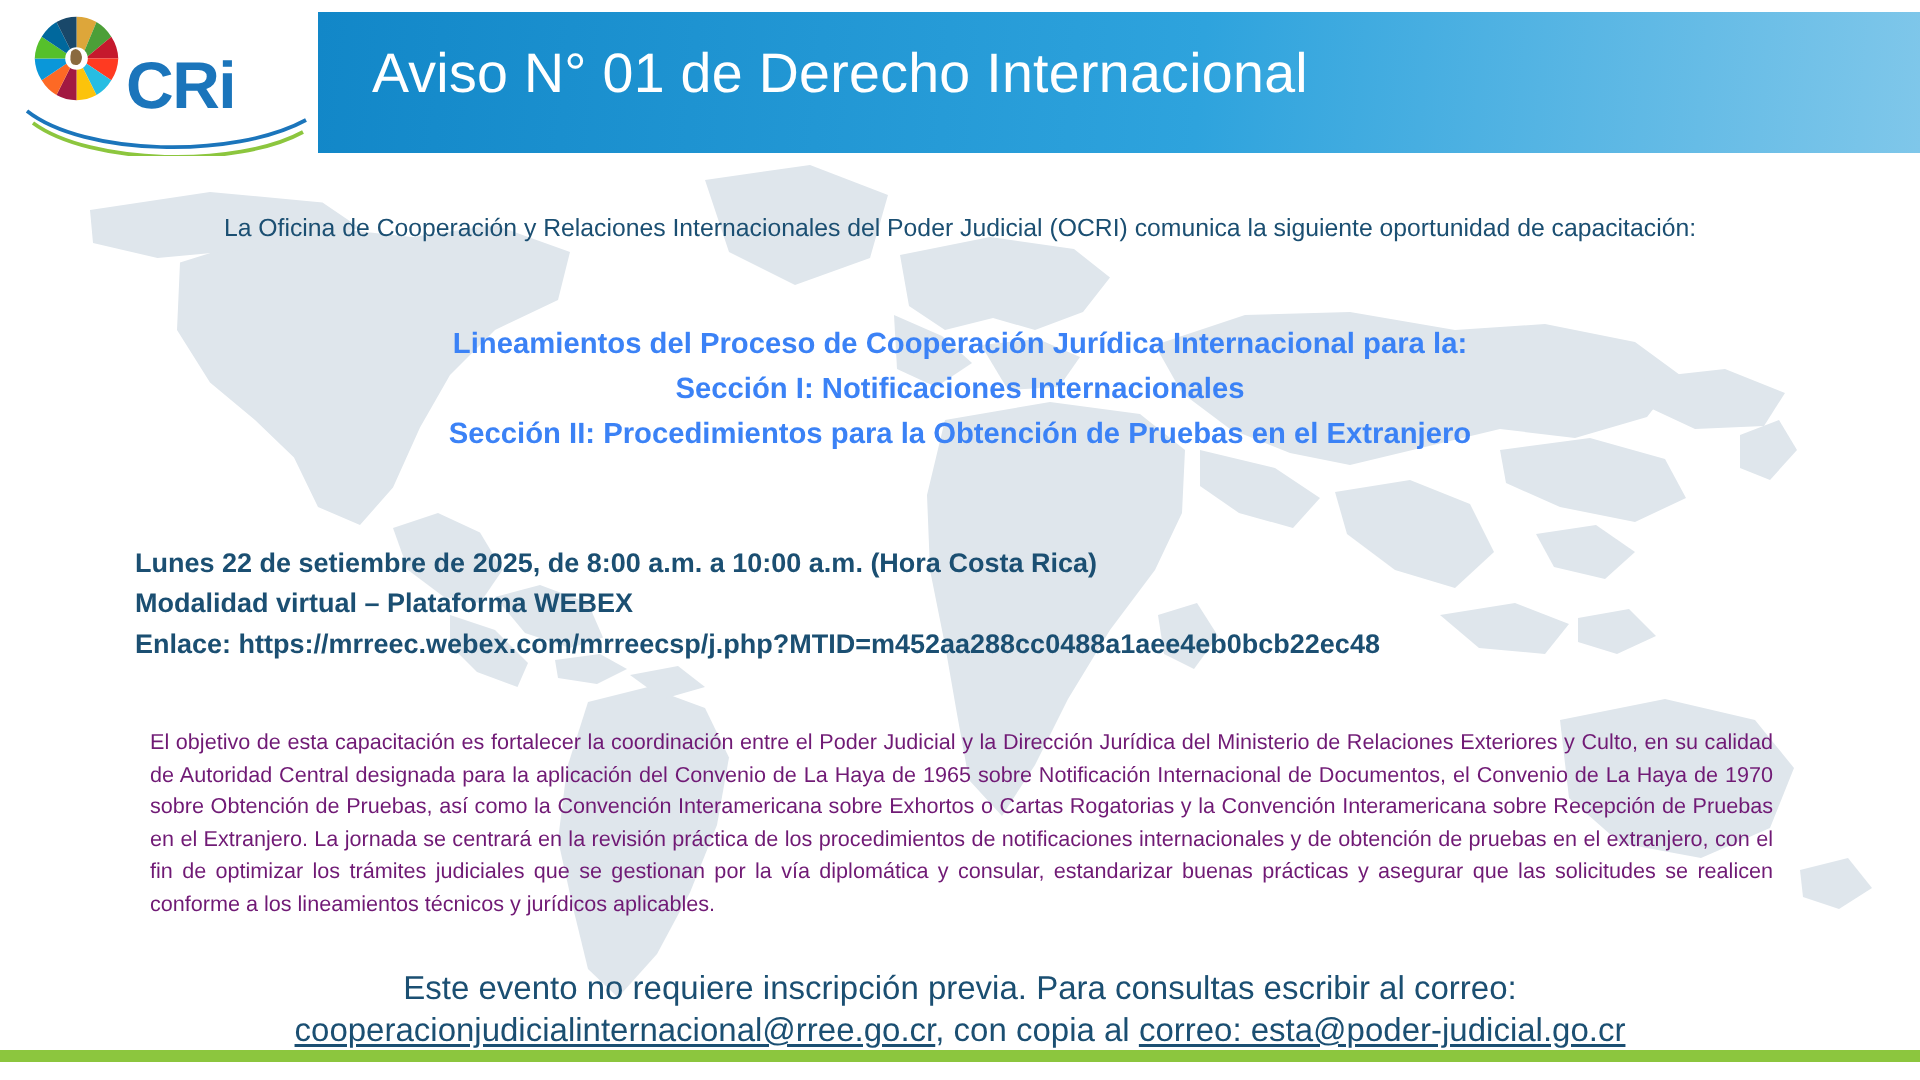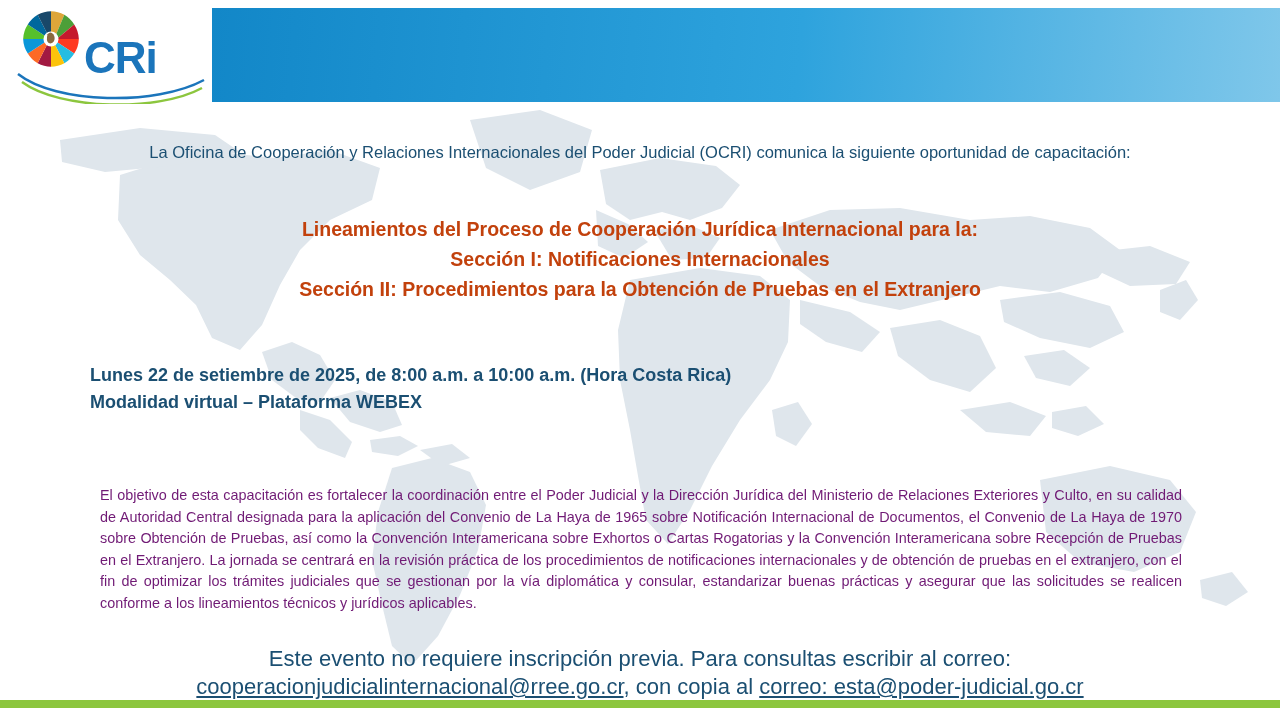--- a/index.html
+++ b/index.html
@@ -116,21 +116,21 @@
   }
 
   .course-title {
     position: absolute;
     left: 90px;
     top: 104px;
     width: 1100px;
     text-align: center;
     font-size: 19.5px;
     font-weight: bold;
-    color: #c2410c;
+    color: #3b82f6;
     line-height: 30px;
   }
 
   .schedule {
     position: absolute;
     left: 90px;
     top: 252px;
     width: 1100px;
     text-align: left;
     font-size: 18px;
@@ -228,20 +228,21 @@
       <path d="M1040 400 L1110 386 L1170 400 L1196 432 L1180 472 L1134 492 L1080 482 L1046 452 Z"></path>
       <path d="M1200 500 L1232 492 L1248 512 L1226 526 L1202 518 Z"></path>
 
       <path d="M1160 210 L1186 200 L1198 220 L1180 240 L1160 232 Z"></path>
     </g>
   </svg>
 </div>
 
 <div class="header">
   <div class="header-band"></div>
+  <div class="header-title">Aviso N° 01 de Derecho Internacional</div>
 
   <div class="logo">
     <svg class="logo-sdg" viewBox="0 0 100 100" xmlns="http://www.w3.org/2000/svg" aria-hidden="true">
       <g>
         <circle cx="50" cy="50" r="48" fill="#ffffff"></circle>
         <g stroke-width="0">
           <path d="M50 2 A48 48 0 0 1 73 8 L58 44 A12 12 0 0 0 50 42 Z" fill="#dda63a"></path>
           <path d="M73 8 A48 48 0 0 1 90 25 L60 50 A12 12 0 0 0 58 44 Z" fill="#4c9f38"></path>
           <path d="M90 25 A48 48 0 0 1 98 50 L62 50 A12 12 0 0 0 60 50 Z" fill="#c5192d"></path>
           <path d="M98 50 A48 48 0 0 1 90 75 L60 55 A12 12 0 0 0 62 50 Z" fill="#ff3a21"></path>
@@ -274,20 +275,21 @@
 
   <div class="course-title">
     <div>Lineamientos del Proceso de Cooperación Jurídica Internacional para la:</div>
     <div>Sección I: Notificaciones Internacionales</div>
     <div>Sección II: Procedimientos para la Obtención de Pruebas en el Extranjero</div>
   </div>
 
   <div class="schedule">
     <div>Lunes 22 de setiembre de 2025, de 8:00 a.m. a 10:00 a.m. (Hora Costa Rica)</div>
     <div>Modalidad virtual – Plataforma WEBEX</div>
+    <div>Enlace: https://mrreec.webex.com/mrreecsp/j.php?MTID=m452aa288cc0488a1aee4eb0bcb22ec48</div>
   </div>
 
   <div class="body-text">El objetivo de esta capacitación es fortalecer la coordinación entre el Poder Judicial y la Dirección Jurídica del Ministerio de Relaciones Exteriores y Culto, en su calidad de Autoridad Central designada para la aplicación del Convenio de La Haya de 1965 sobre Notificación Internacional de Documentos, el Convenio de La Haya de 1970 sobre Obtención de Pruebas, así como la Convención Interamericana sobre Exhortos o Cartas Rogatorias y la Convención Interamericana sobre Recepción de Pruebas en el Extranjero. La jornada se centrará en la revisión práctica de los procedimientos de notificaciones internacionales y de obtención de pruebas en el extranjero, con el fin de optimizar los trámites judiciales que se gestionan por la vía diplomática y consular, estandarizar buenas prácticas y asegurar que las solicitudes se realicen conforme a los lineamientos técnicos y jurídicos aplicables.</div>
 
   <div class="footer-note">
     <div>Este evento no requiere inscripción previa. Para consultas escribir al correo:</div>
     <div>
       <a href="#">cooperacionjudicialinternacional@rree.go.cr</a><span>, con copia al </span><a href="#">correo: esta@poder-judicial.go.cr</a>
     </div>
   </div>

